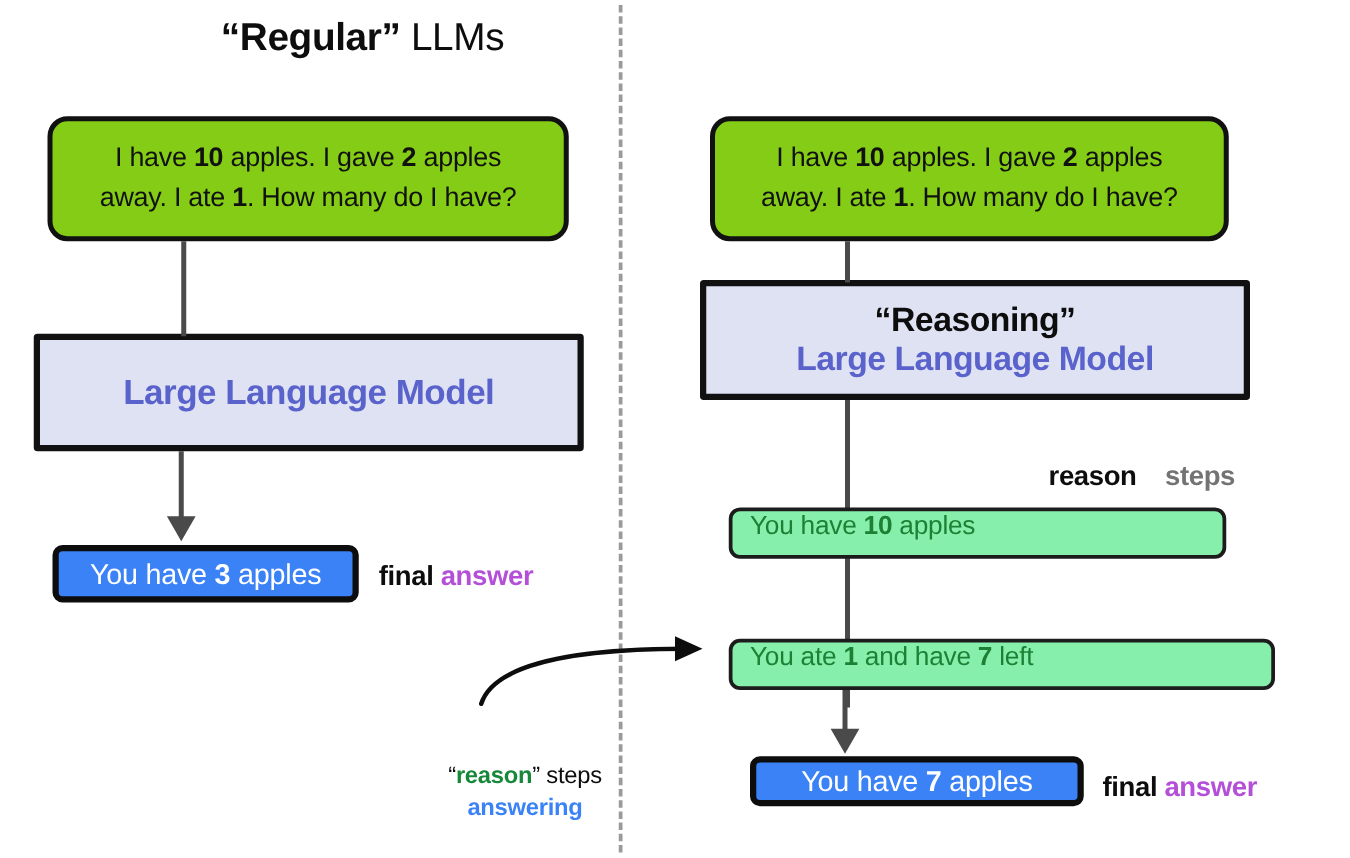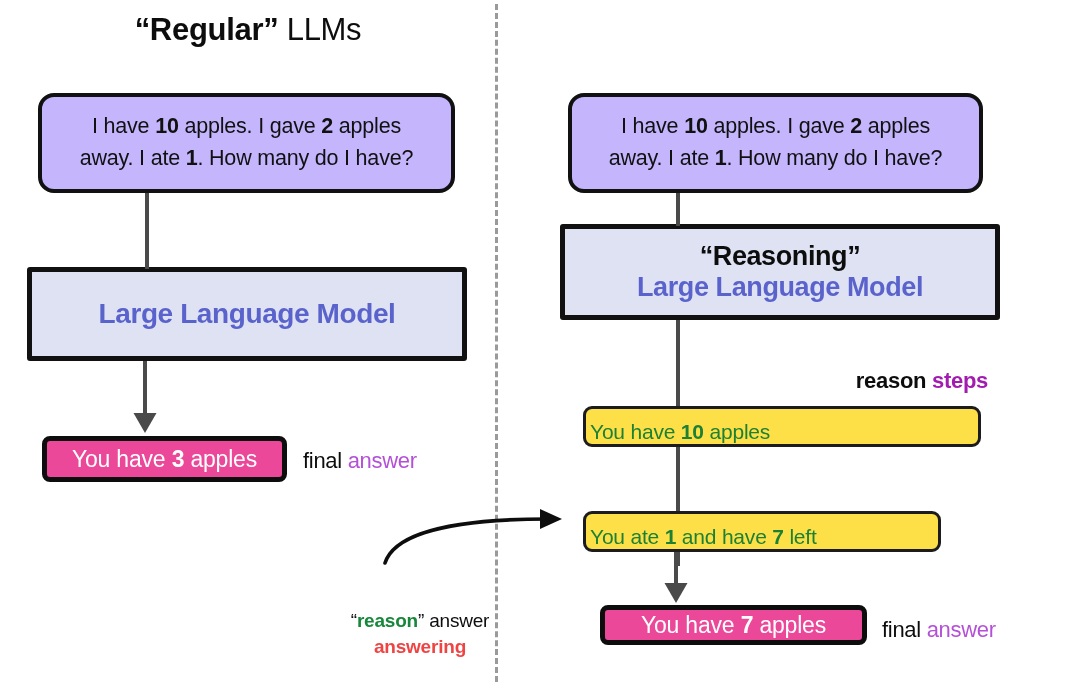--- a/index.html
+++ b/index.html
@@ -33,35 +33,36 @@
   }
 
   
   .heading {
     position: absolute;
     text-align: center;
     font-size: 31px;
     letter-spacing: -0.3px;
     white-space: nowrap;
     color: #0d0d0d;
+    padding-left: 42px;
   }
   .heading .q {
     font-weight: bold;
   }
   .heading .plain {
     font-weight: normal;
   }
   #heading-left  { left: 0;    top: 12px; width: 496px; }
   #heading-right { left: 496px; top: 12px; width: 584px; }
 
   
   .prompt-box {
     position: absolute;
     box-sizing: border-box;
-    background: #c4b5fd;
+    background: #84cc16;
     border: 4px solid #111111;
     border-radius: 16px;
     display: flex;
     align-items: center;
     justify-content: center;
     text-align: center;
     font-size: 21.5px;
     line-height: 1.48;
     letter-spacing: -0.2px;
     padding: 4px 30px;
@@ -96,82 +97,82 @@
   }
   .llm-single {
     font-size: 28px;
     color: #5a63cc;
     line-height: 1.2;
   }
 
   .step-box {
     position: absolute;
     box-sizing: border-box;
-    background: #fde047;
+    background: #86efac;
     border: 3px solid #1c1c1c;
     border-radius: 9px;
     display: flex;
-    align-items: flex-end;
-    padding-left: 4px;
+    align-items: flex-start;
+    padding-left: 14px;
     font-size: 21px;
     letter-spacing: -0.2px;
     color: #1d8035;
     z-index: 3;
   }
   .step-box b { font-weight: bold; }
 
   .answer-box {
     position: absolute;
     box-sizing: border-box;
-    background: #ec4899;
+    background: #3b82f6;
     border: 5px solid #0d0d0d;
     border-radius: 8px;
     display: flex;
     align-items: center;
     justify-content: center;
     color: #ffffff;
     font-size: 23px;
     letter-spacing: -0.2px;
     padding: 0 12px;
     z-index: 3;
   }
   .answer-box b { font-weight: bold; }
 
   .final-label {
     position: absolute;
     font-size: 22px;
-    font-weight: normal;
+    font-weight: bold;
     letter-spacing: -0.3px;
     white-space: nowrap;
     color: #0d0d0d;
   }
   .final-label .accent { color: #b450d8; }
 
   .reason-steps-label {
     position: absolute;
     font-size: 22px;
     font-weight: bold;
     letter-spacing: -0.3px;
     white-space: nowrap;
     color: #0d0d0d;
     text-align: right;
   }
-  .reason-steps-label .accent { color: #a21caf; }
+  .reason-steps-label .accent { color: #737373; margin-left: 17px; }
 
   .note {
     position: absolute;
     text-align: center;
     font-size: 19px;
     line-height: 1.35;
     letter-spacing: -0.2px;
     white-space: nowrap;
     color: #0d0d0d;
   }
   .note .green { color: #17873a; font-weight: bold; }
-  .note .purple { color: #ef4444; font-weight: bold; }
+  .note .purple { color: #3b82f6; font-weight: bold; }
 
   
   .vline {
     position: absolute;
     background: #4a4a4a;
     width: 4px;
     z-index: 1;
   }
   .arrow-svg {
     position: absolute;
@@ -242,21 +243,21 @@
 
   <div class="reason-steps-label" style="left:760px; top:368px; width:228px;">
     <span>reason </span><span class="accent">steps</span>
   </div>
 
   <div class="step-box" style="left:583px; top:406px; width:398px; height:41px;">
     <span><span>You have </span><b>10</b><span> apples</span><b></b><span></span></span>
   </div>
 
 
-  <div class="step-box" style="left:583px; top:511px; width:358px; height:41px;">
+  <div class="step-box" style="left:583px; top:511px; width:437px; height:41px;">
     <span><span>You ate </span><b>1</b><span> and have </span><b>7</b><span> left</span></span>
   </div>
 
   <svg class="arrow-svg" style="left:662px; top:552px;" width="28" height="60" viewBox="0 0 28 60">
     <line x1="14" y1="0" x2="14" y2="34" stroke="#4a4a4a" stroke-width="4"></line>
     <polygon points="2.5,31 25.5,31 14,51" fill="#4a4a4a"></polygon>
   </svg>
 
   <div class="answer-box" style="left:600px; top:605px; width:267px; height:40px;">
     <span><span>You have </span><b>7</b><span> apples</span></span>
@@ -266,18 +267,18 @@
     <span>final </span><span class="accent">answer</span>
   </div>
 
   <svg class="curve-svg" width="200" height="60" viewBox="0 0 200 60">
     <path d="M 5 58 C 12 36, 48 14, 168 14" stroke="#0d0d0d" stroke-width="3.6" fill="none" stroke-linecap="round"></path>
     <polygon points="160,4 182,14 160,24" fill="#0d0d0d"></polygon>
   </svg>
 
   <div class="note" style="left:300px; top:608px; width:240px;">
     <div>
-      <span>“</span><span class="green">reason</span><span>” answer</span>
+      <span>“</span><span class="green">reason</span><span>” steps</span>
     </div>
     <div class="purple">answering</div>
   </div>
 
 </div>
 
 </body></html>

